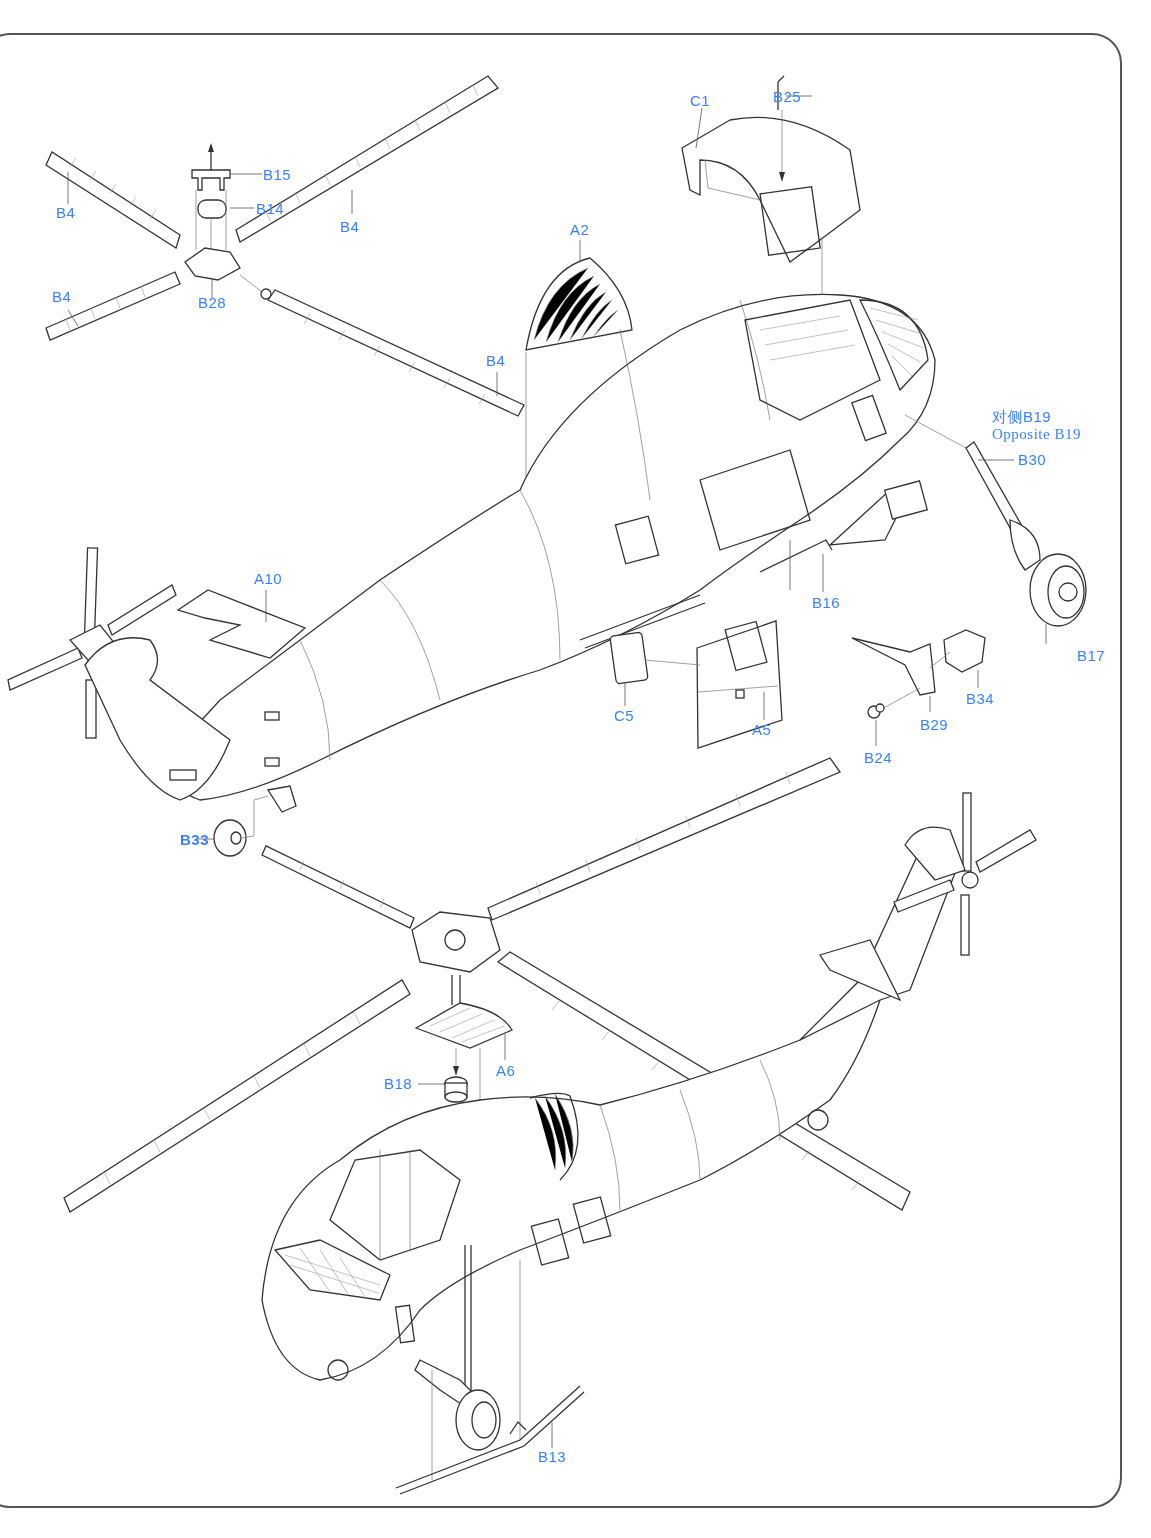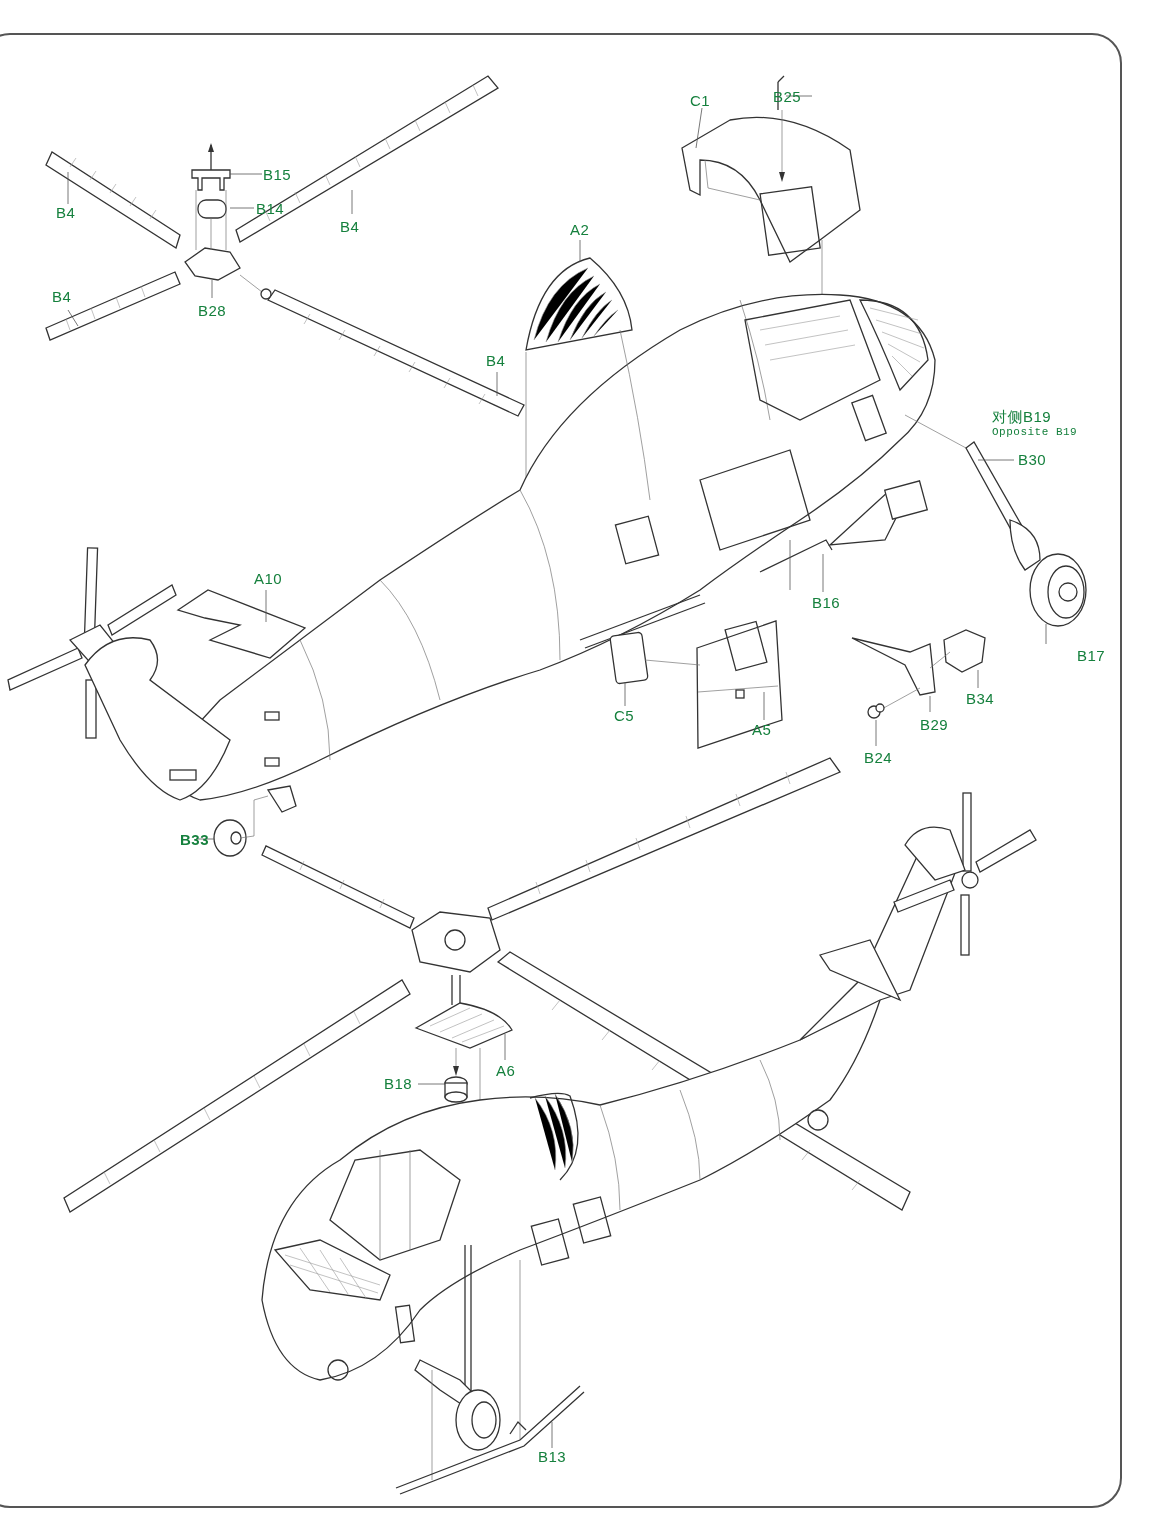--- a/index.html
+++ b/index.html
@@ -1,23 +1,23 @@
 <!DOCTYPE html>
 <html><head>
 <meta charset="utf-8">
 <style>
   html, body { margin: 0; padding: 0; background: #ffffff; }
   body { width: 1151px; height: 1538px; position: relative; overflow: hidden;
          font-family: "Liberation Sans", "DejaVu Sans", sans-serif; }
   #frame { position: absolute; left: -20px; top: 33px; width: 1142px; height: 1475px;
            border: 2px solid #555; border-radius: 30px; box-sizing: border-box; }
   svg#art { position: absolute; left: 0; top: 0; }
-  .lbl { position: absolute; font-size: 15px; color: #15803d; letter-spacing: 0.5px;
+  .lbl { position: absolute; font-size: 15px; color: #3b82f6; letter-spacing: 0.5px;
          font-family: "Liberation Sans", sans-serif; white-space: nowrap; }
-  .lbl-mono { font-family: Liberation Mono, monospace; font-size: 11px; }
+  .lbl-mono { font-family: Liberation Serif, serif; font-size: 15px; }
   .ln { stroke: #333; stroke-width: 1.3; fill: none; }
   .lnf { stroke: #333; stroke-width: 1.3; fill: #fff; }
   .thin { stroke: #777; stroke-width: 0.7; fill: none; }
   .lead { stroke: #555; stroke-width: 0.8; fill: none; }
   .blade { stroke: #333; stroke-width: 1.3; fill: #fff; }
   .hatch { stroke: #999; stroke-width: 0.6; }
 </style>
 </head>
 <body>
 
@@ -333,21 +333,21 @@
 </svg>
 
 <span class="lbl" style="left:773px; top:88px;">B25</span>
 <span class="lbl" style="left:690px; top:92px;">C1</span>
 <span class="lbl" style="left:263px; top:166px;text-align:center;">B15</span>
 <span class="lbl" style="left:256px; top:200px;">B14</span>
 <span class="lbl" style="left:56px;  top:204px;">B4</span>
 <span class="lbl" style="left:340px; top:218px;">B4</span>
 <span class="lbl" style="left:570px; top:221px;">A2</span>
 <span class="lbl" style="left:52px;  top:288px;">B4</span>
-<span class="lbl" style="left:198px; top:302px;">B28</span>
+<span class="lbl" style="left:198px; top:294px;">B28</span>
 <span class="lbl" style="left:486px; top:352px;">B4</span>
 <span class="lbl" style="left:992px; top:408px;">对侧B19</span>
 <span class="lbl lbl-mono" style="left:992px; top:426px;">Opposite B19</span>
 <span class="lbl" style="left:1018px; top:451px;">B30</span>
 <span class="lbl" style="left:254px; top:570px;">A10</span>
 <span class="lbl" style="left:812px; top:594px;text-align:center;">B16</span>
 <span class="lbl" style="left:1034px; top:647px;margin-left:43px;">B17</span>
 <span class="lbl" style="left:966px; top:690px;">B34</span>
 <span class="lbl" style="left:614px; top:707px;">C5</span>
 <span class="lbl" style="left:920px; top:716px;">B29</span>

